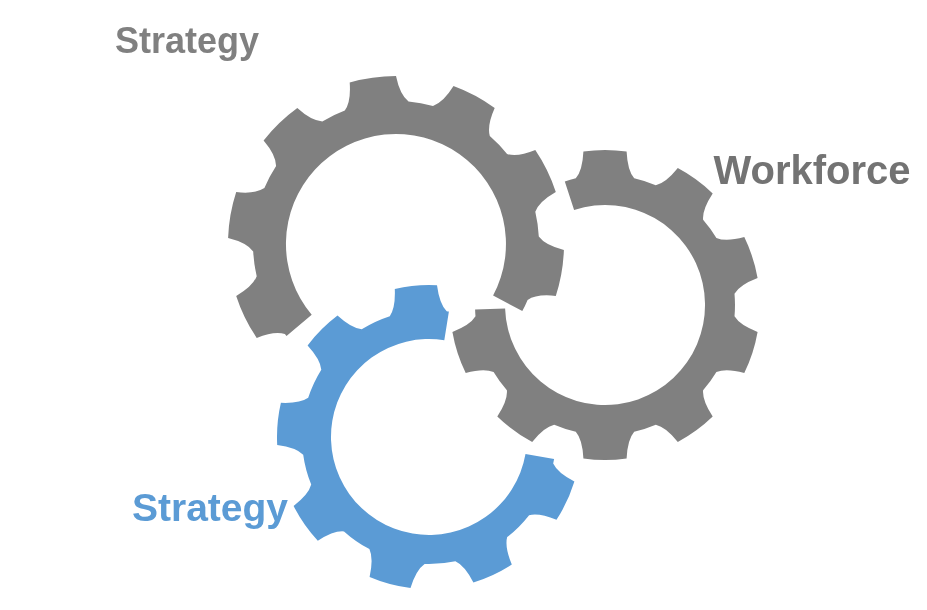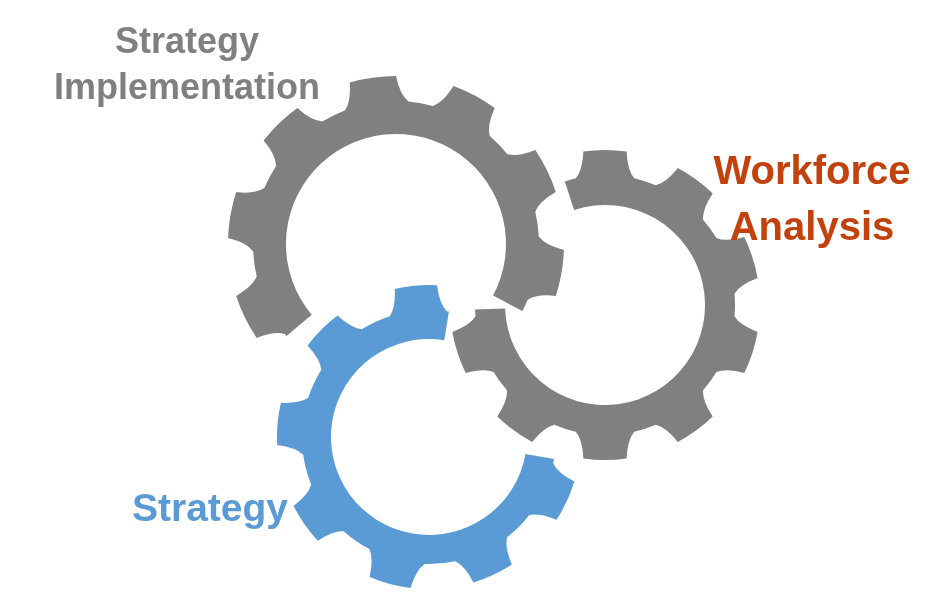--- a/index.html
+++ b/index.html
@@ -25,25 +25,23 @@
 <div id="gear-canvas">
 
   <svg id="gears-svg" width="927" height="610" viewBox="0 0 927 610">
       <path d="M 564.8 181.4 A 130 130 0 0 1 575.8 178.3 Q 582.5 170.6 583.4 151.5 A 155 155 0 0 1 626.6 151.5 Q 627.5 170.6 634.2 178.3 A 130 130 0 0 1 655.8 185.3 Q 665.8 183.1 677.8 168.1 A 155 155 0 0 1 712.7 193.5 Q 702.2 209.5 703.1 219.7 A 130 130 0 0 1 716.4 238.0 Q 725.9 242.1 744.3 237.1 A 155 155 0 0 1 757.6 278.1 Q 739.8 284.9 734.5 293.7 A 130 130 0 0 1 734.5 316.3 Q 739.8 325.1 757.6 331.9 A 155 155 0 0 1 744.3 372.9 Q 725.9 367.9 716.4 372.0 A 130 130 0 0 1 703.1 390.3 Q 702.2 400.5 712.7 416.5 A 155 155 0 0 1 677.8 441.9 Q 665.8 426.9 655.8 424.7 A 130 130 0 0 1 634.2 431.7 Q 627.5 439.4 626.6 458.5 A 155 155 0 0 1 583.4 458.5 Q 582.5 439.4 575.8 431.7 A 130 130 0 0 1 554.2 424.7 Q 544.2 426.9 532.2 441.9 A 155 155 0 0 1 497.3 416.5 Q 507.8 400.5 506.9 390.3 A 130 130 0 0 1 493.6 372.0 Q 484.1 367.9 465.7 372.9 A 155 155 0 0 1 452.4 331.9 Q 470.2 325.1 475.5 316.3 A 130 130 0 0 1 475.1 309.5 L 505.1 308.5 A 100 100 0 1 0 574.1 209.9 Z" fill="#808080" stroke="#FFFFFF" stroke-width="7" stroke-linejoin="round" paint-order="stroke"></path>
       <path d="M 286.5 335.9 A 143 143 0 0 1 284.9 334.0 Q 274.5 330.7 256.7 337.9 A 168 168 0 0 1 236.2 295.9 Q 252.9 286.4 256.7 276.2 A 143 143 0 0 1 253.2 251.5 Q 246.8 242.7 228.1 238.1 A 168 168 0 0 1 236.2 192.1 Q 255.3 194.2 264.4 188.1 A 143 143 0 0 1 276.1 166.1 Q 276.0 155.2 263.6 140.6 A 168 168 0 0 1 297.3 108.1 Q 311.5 121.0 322.3 121.4 A 143 143 0 0 1 344.8 110.5 Q 351.1 101.7 349.7 82.5 A 168 168 0 0 1 396.0 76.0 Q 399.9 94.8 408.5 101.5 A 143 143 0 0 1 433.0 105.9 Q 443.4 102.5 453.5 86.1 A 168 168 0 0 1 494.7 108.1 Q 486.9 125.6 489.8 136.1 A 143 143 0 0 1 507.1 154.0 Q 517.5 157.3 535.3 150.1 A 168 168 0 0 1 555.8 192.1 Q 539.1 201.6 535.3 211.8 A 143 143 0 0 1 538.8 236.5 Q 545.2 245.3 563.9 249.9 A 168 168 0 0 1 555.8 295.9 Q 536.7 293.8 527.6 299.9 A 143 143 0 0 1 522.3 311.1 L 493.1 295.6 A 110 110 0 1 0 311.7 314.7 Z" fill="#808080" stroke="#FFFFFF" stroke-width="7" stroke-linejoin="round" paint-order="stroke"></path>
       <path d="M 554.1 459.1 A 127 127 0 0 1 553.2 463.4 Q 557.4 472.6 574.4 481.4 A 152 152 0 0 1 556.5 519.8 Q 538.8 512.5 529.1 515.2 A 127 127 0 0 1 507.2 537.1 Q 504.5 546.8 511.8 564.5 A 152 152 0 0 1 473.4 582.4 Q 464.6 565.4 455.4 561.2 A 127 127 0 0 1 424.6 563.9 Q 416.2 569.6 410.5 587.9 A 152 152 0 0 1 369.6 576.9 Q 373.7 558.3 369.4 549.1 A 127 127 0 0 1 344.0 531.4 Q 334.0 530.4 317.8 540.7 A 152 152 0 0 1 293.6 506.0 Q 308.7 494.4 311.2 484.6 A 127 127 0 0 1 303.2 454.7 Q 296.2 447.5 277.2 445.0 A 152 152 0 0 1 280.9 402.8 Q 300.0 403.6 308.2 397.8 A 127 127 0 0 1 321.3 369.7 Q 320.5 359.6 307.6 345.5 A 152 152 0 0 1 337.5 315.6 Q 351.6 328.5 361.7 329.3 A 127 127 0 0 1 389.8 316.2 Q 395.6 308.0 394.8 288.9 A 152 152 0 0 1 437.0 285.2 Q 439.5 304.2 446.7 311.2 A 127 127 0 0 1 448.9 311.6 L 444.3 340.2 A 98 98 0 1 0 525.5 454.0 Z" fill="#5B9BD5" stroke="#FFFFFF" stroke-width="7" stroke-linejoin="round" paint-order="stroke"></path>
     </svg>
 
   <div class="gear-label" id="label-0" style="color: rgb(128, 128, 128);">
     <div class="line">Strategy</div>
-    <div class="line">Implementation</div>
   </div>
 
-  <div class="gear-label" id="label-1" style="color: #c2410c; text-align: center;">
+  <div class="gear-label" id="label-1" style="color: #737373; text-align: center;">
     <div class="line">Workforce</div>
-    <div class="line">Analysis</div>
   </div>
 
   <div class="gear-label" id="label-2" style="color: rgb(91, 155, 213);">
     <div class="line">Strategy</div>
   </div>
 
 </div>
 
 </body></html>

